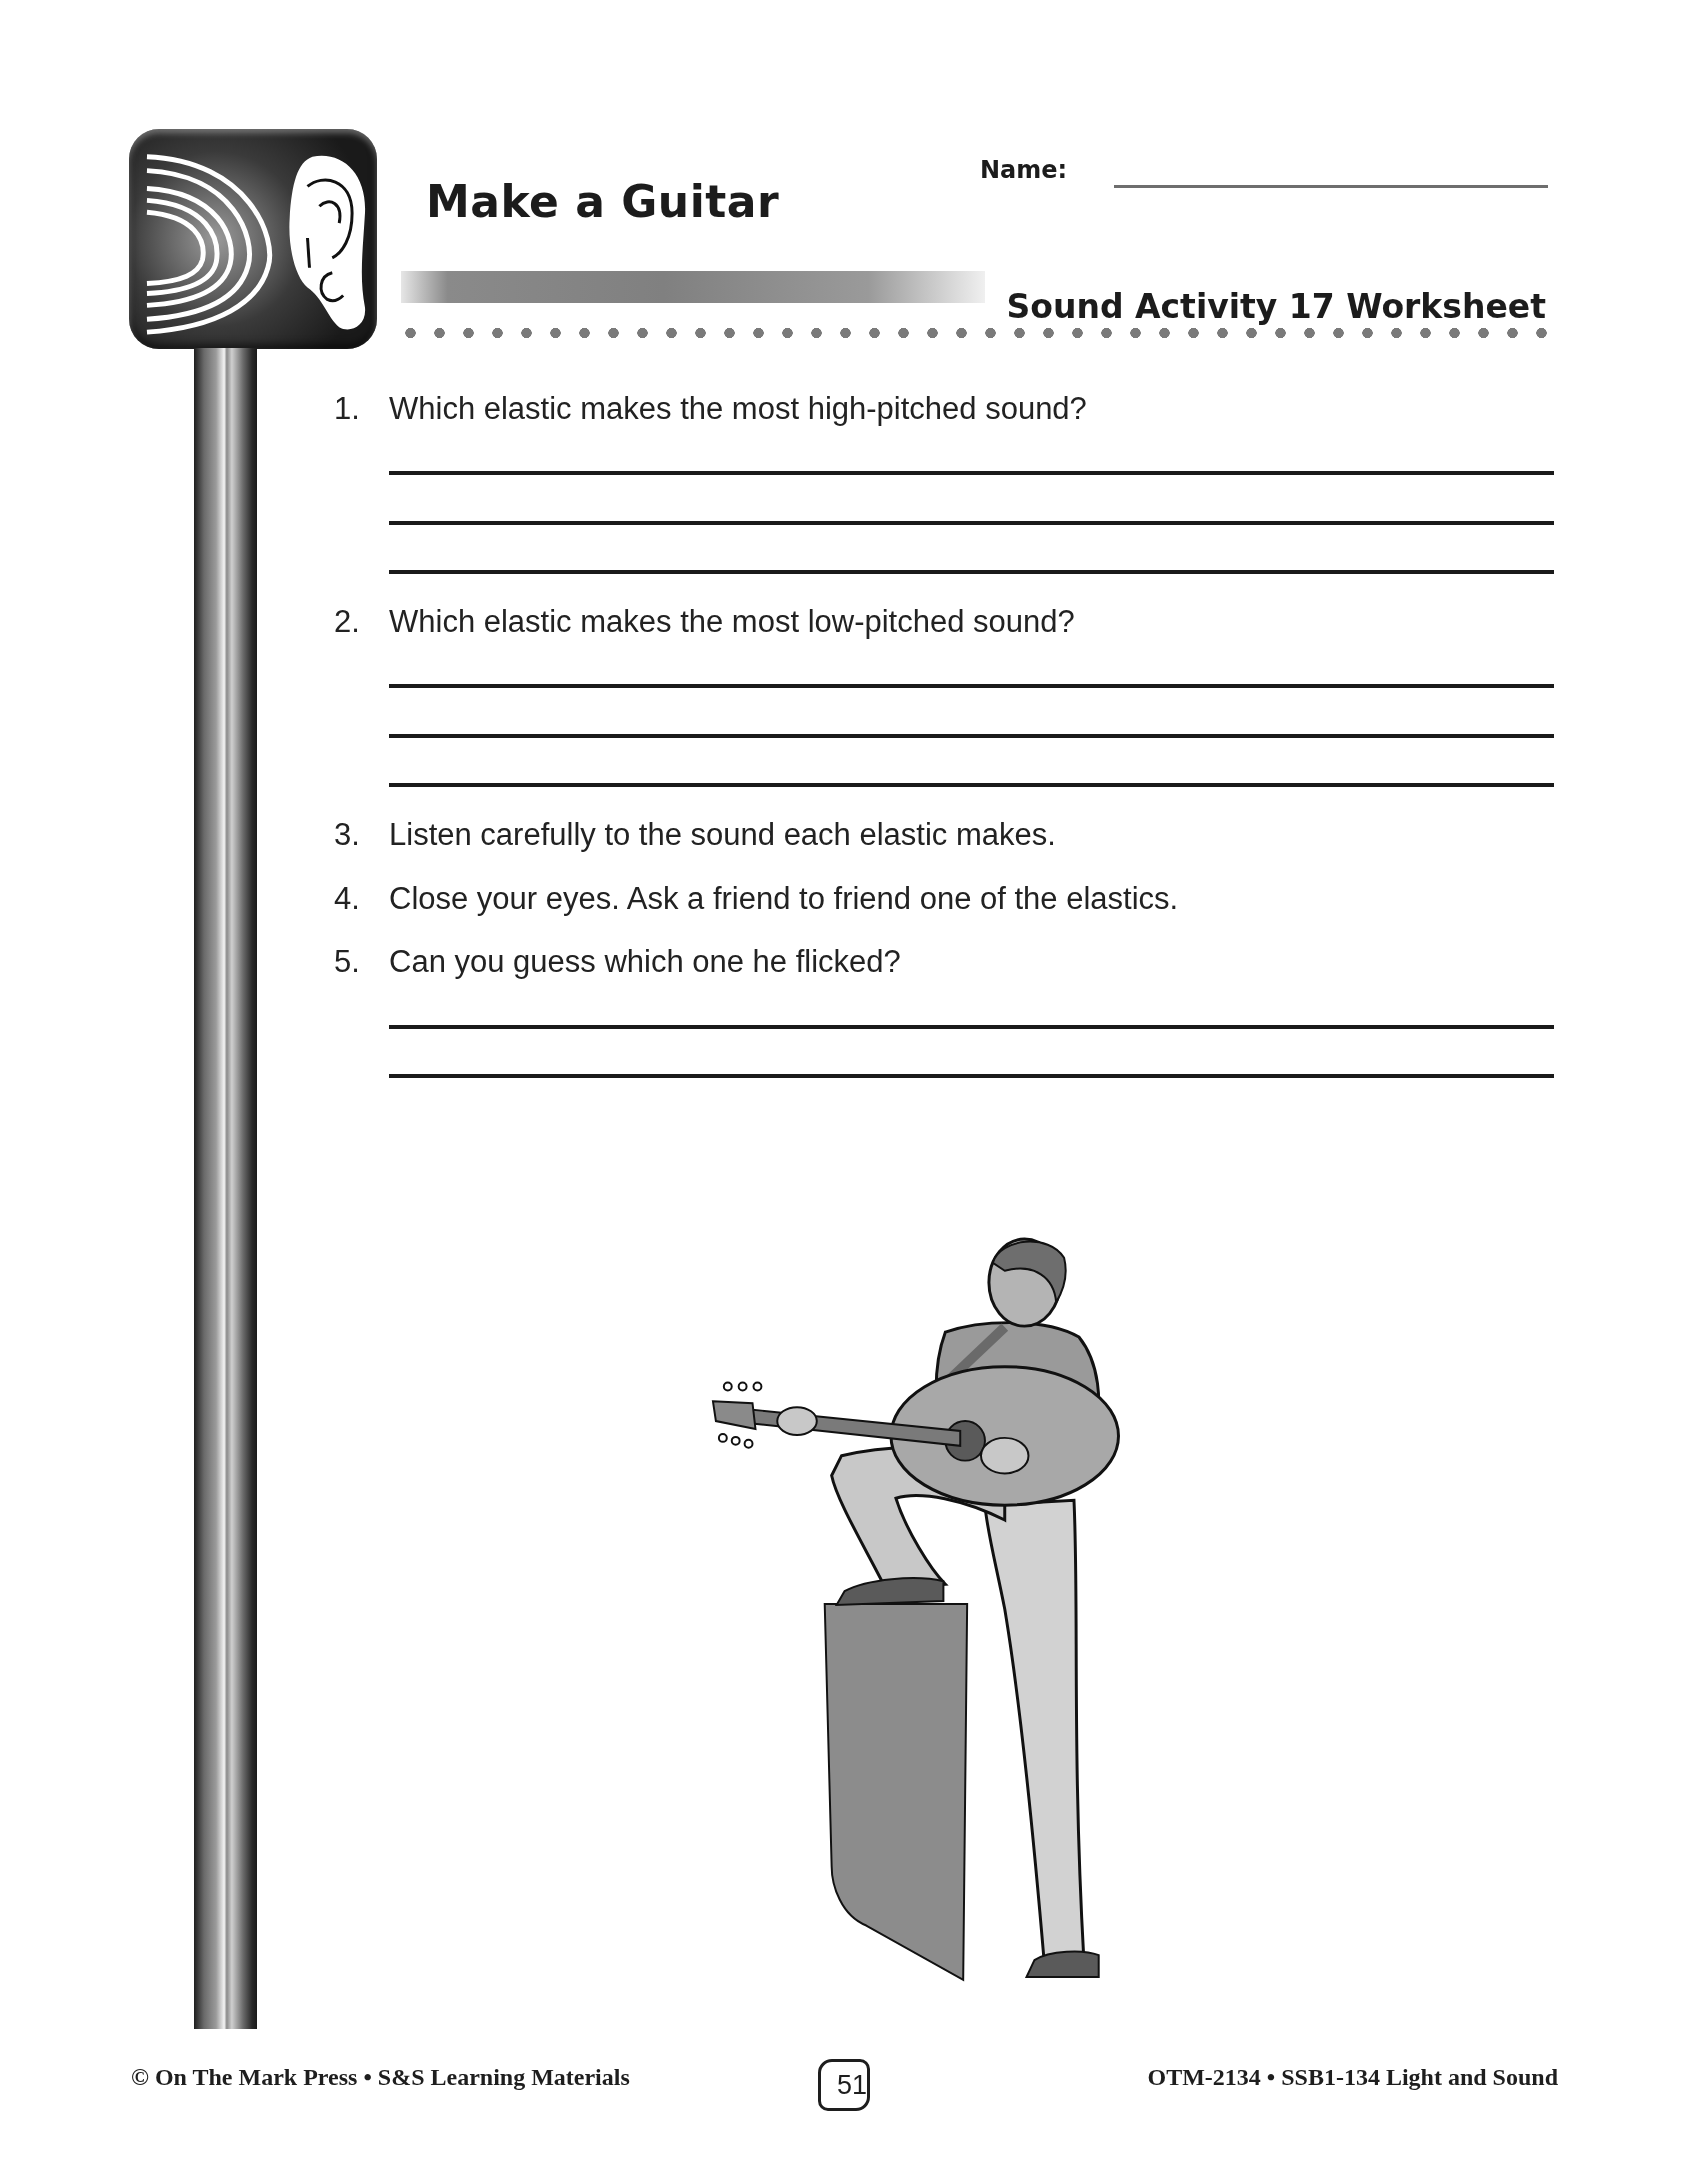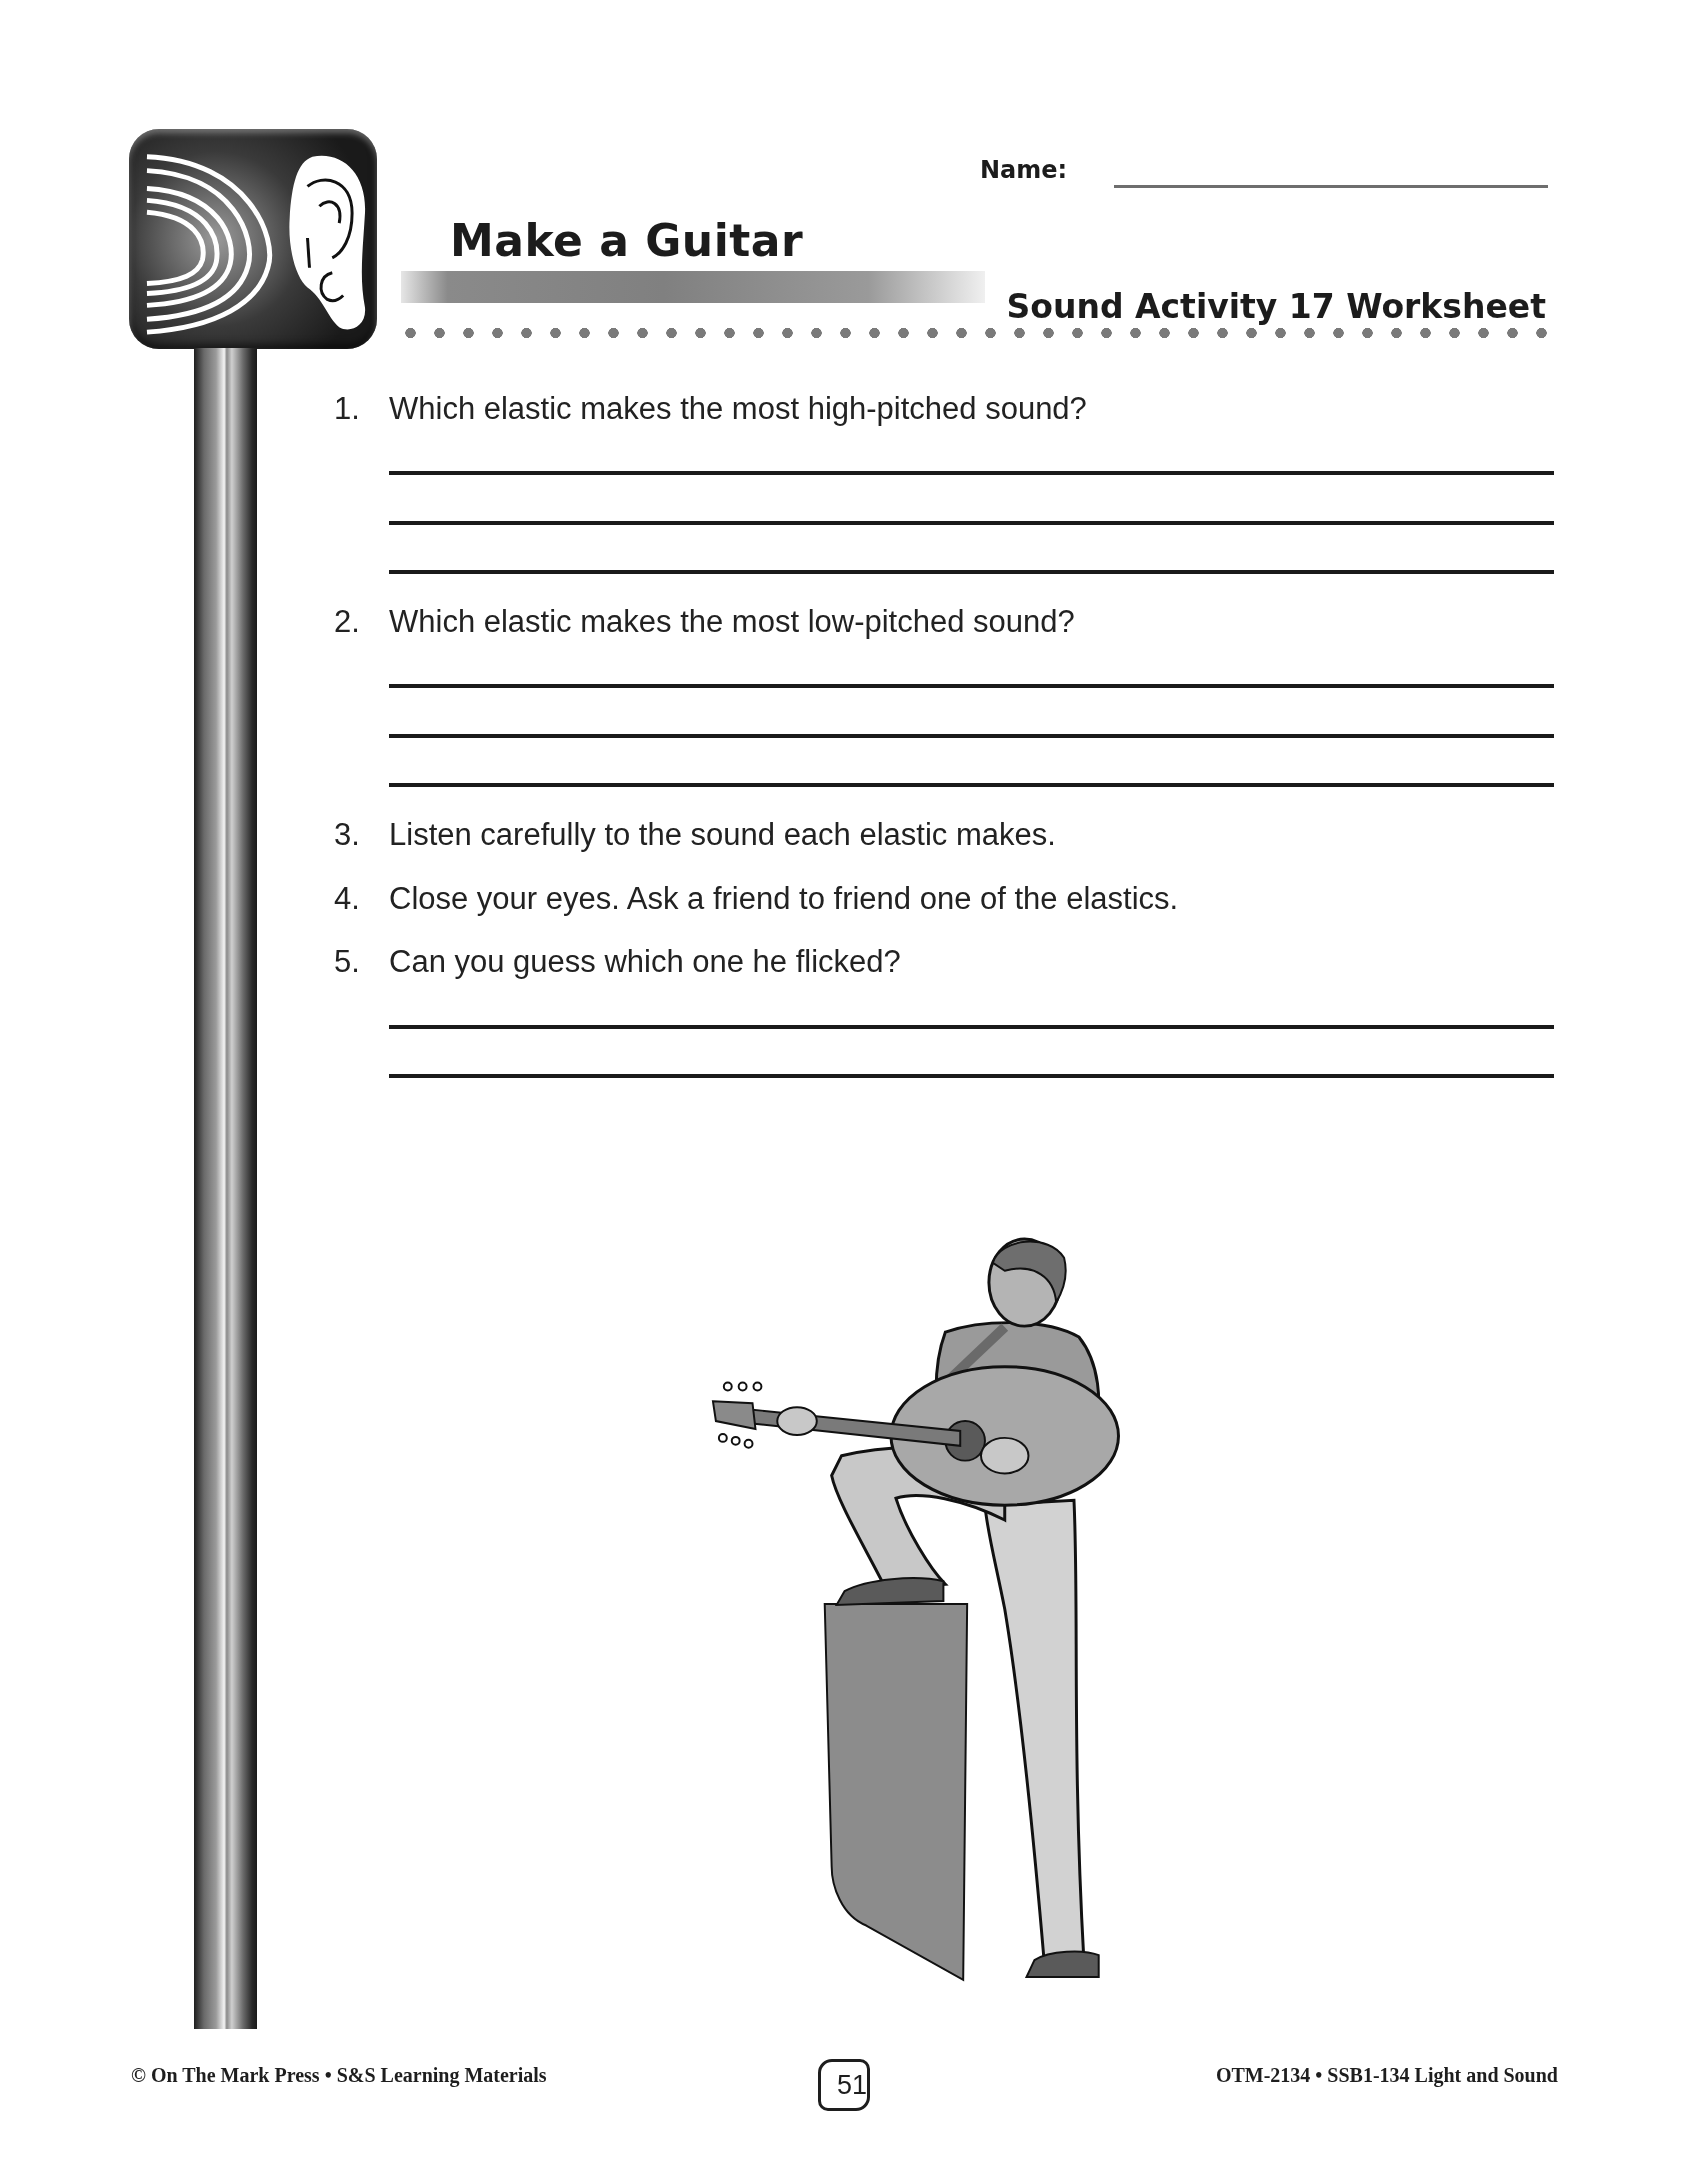--- a/index.html
+++ b/index.html
@@ -10,40 +10,40 @@
     .logo { left: 129px; top: 129px; width: 248px; height: 220px; border-radius: 30px;
       background: radial-gradient(circle at 35% 50%, #9a9a9a 0%, #3a3a3a 45%, #1a1a1a 80%);
       box-shadow: inset 0 4px 6px rgba(255,255,255,0.35), inset 0 -4px 8px rgba(0,0,0,0.6);
       overflow: hidden; }
     .logo svg { position: absolute; left: 0; top: 0; }
 
     
     .pole { left: 194px; top: 348px; width: 63px; height: 1681px;
       background: linear-gradient(to right, #1e1e1e 0%, #3a3a3a 6%, #6a6a6a 16%, #9a9a9a 35%, #d8d8d8 44%, #f4f4f4 48%, #8a8a8a 52%, #cfcfcf 60%, #6a6a6a 78%, #2a2a2a 92%, #1a1a1a 100%); }
 
-    .title { left: 450px; top: 176px; font-family: "DejaVu Sans", sans-serif; font-weight: bold; font-size: 44px; letter-spacing: 0.5px; color: #1c1c1c; margin-top: 39px; }
+    .title { left: 426px; top: 176px; font-family: "DejaVu Sans", sans-serif; font-weight: bold; font-size: 44px; letter-spacing: 0.5px; color: #1c1c1c; }
     .name-label { left: 980px; top: 156px; font-family: "DejaVu Sans", sans-serif; font-weight: bold; font-size: 24px; color: #1c1c1c; }
     .name-line { left: 1114px; top: 185px; width: 434px; height: 3px; background: #6e6e6e; }
 
     .grad-bar { left: 401px; top: 271px; width: 584px; height: 32px;
       background: linear-gradient(to right, #e6e6e6 0%, #8a8a8a 8%, #808080 45%, #9a9a9a 80%, #f0f0f0 100%); }
     .subtitle { right: 137px; top: 267px; font-family: "DejaVu Sans", sans-serif; font-weight: bold; font-size: 33px; color: #1c1c1c; white-space: nowrap; margin-top: 20px; }
 
     .dots { left: 396px; top: 327px; width: 1153px; height: 12px;
       background-image: radial-gradient(circle, #7a7a7a 0 5px, transparent 5.4px);
       background-size: 29px 12px; background-repeat: repeat-x; }
 
     .q { font-size: 31px; color: #222; white-space: nowrap; }
     .q .num { position: absolute; left: 0; }
     .q .txt { position: absolute; left: 55px; }
     .ans-line { left: 389px; width: 1165px; height: 4px; background: #1a1a1a; }
 
     .figure { left: 708px; top: 1233px; width: 455px; height: 752px; }
 
-    .footer { top: 2064px; font-family: "Liberation Serif", serif; font-weight: bold; font-size: 20px; color: #1e1e1e; white-space: nowrap; text-align: right; }
+    .footer { top: 2064px; font-family: "Liberation Serif", serif; font-weight: bold; font-size: 24px; color: #1e1e1e; white-space: nowrap; text-align: right; }
     .page-badge { left: 818px; top: 2059px; width: 46px; height: 46px; border: 3px solid #1e1e1e; border-radius: 14px 10px 14px 10px;
       font-family: "Liberation Sans", sans-serif; font-size: 27px; text-align: right; line-height: 46px; color: #1e1e1e; }
   </style>
 </head>
 <body>
 
 <div class="abs logo">
   <svg width="248" height="220" viewBox="0 0 250 222">
     <g fill="none" stroke="#ffffff" stroke-width="5">
       <path d="M18 28 C 120 32, 150 110, 140 140 C 130 175, 90 200, 18 205"></path>

